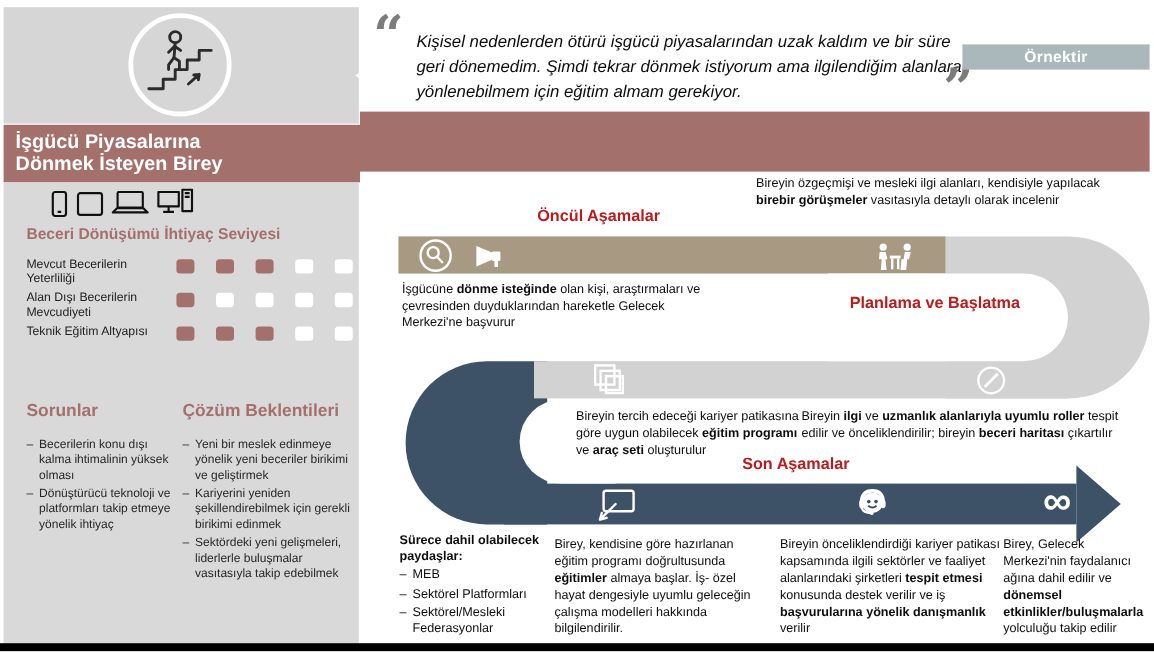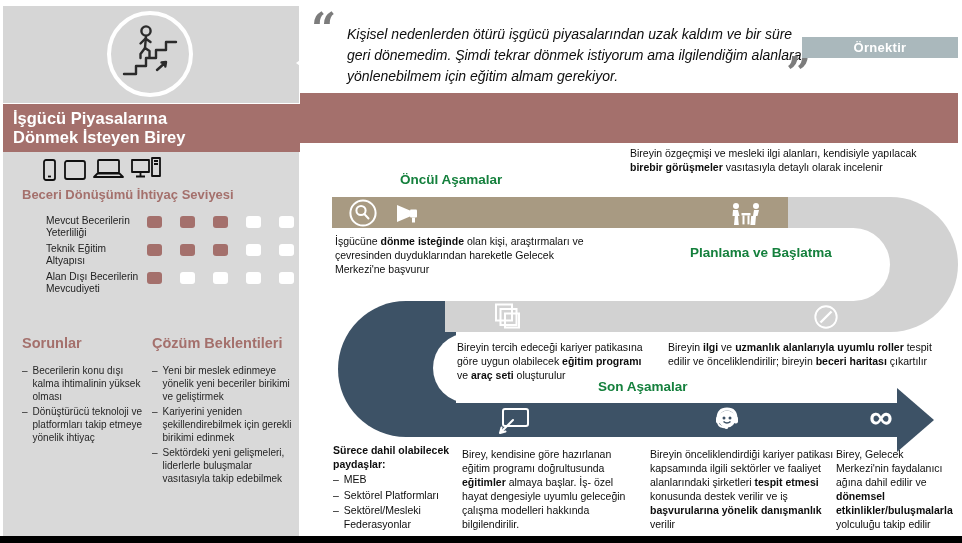--- a/index.html
+++ b/index.html
@@ -30,21 +30,21 @@
   .band-right{left:300px;top:93px;width:658px;height:50px;background:var(--mauve);}
   .banner-left{left:3px;top:104px;width:297px;height:48px;background:var(--mauve);
                display:flex;flex-direction:column;justify-content:center;padding-left:10px;}
   .banner-left .t{color:#fff;font-weight:bold;font-size:16.5px;line-height:1.18;}
 
   
   .sidebar{left:3px;top:152px;width:296px;height:384px;background:var(--panel);}
   .devices{left:42px;top:157px;}
   .skills-heading{left:22px;top:187px;font-size:13px;font-weight:bold;color:var(--mauve);}
   .skills-rows{left:22px;top:214px;width:272px;}
-  .skill-row{display:flex;align-items:flex-start;min-height:28px;margin-left:24px;}
+  .skill-row{display:flex;align-items:flex-start;min-height:28px;}
   .skill-label{width:126px;font-size:10.2px;line-height:1.2;color:#222;padding-top:1px;}
   .skill-cells{display:flex;gap:18px;padding-top:2px;}
   .cell{width:15px;height:12px;border-radius:3px;background:#fff;}
   .cell.filled{background:var(--mauve);}
   .list-col-heading{font-size:14.5px;font-weight:bold;color:var(--mauve);}
   .problems{left:22px;top:335px;width:122px;}
   .solutions{left:152px;top:335px;width:142px;}
   .dash-list{margin-top:13px;}
   .li{display:flex;gap:5px;font-size:10px;line-height:1.3;color:#262626;margin-bottom:2px;}
   .li .dash{flex:0 0 auto;}
@@ -56,28 +56,28 @@
                  border-radius:0 68px 68px 0;}
   .row1-tan{left:332px;top:197px;width:456px;height:31px;background:var(--tan);}
   .row2-gray{left:445px;top:301px;width:445px;height:31px;background:var(--bandgray);}
   .row3-slate{left:420px;top:403px;width:477px;height:34px;background:var(--slate);}
   .u-right-inner{left:690px;top:228px;width:200px;height:73px;background:#fff;border-radius:0 37px 37px 0;}
   .c-left-inner{left:433px;top:333px;width:80px;height:70px;background:#fff;border-radius:35px 0 0 35px;}
   .arrowhead{left:897px;top:388px;width:0;height:0;border-left:37px solid var(--slate);
              border-top:32px solid transparent;border-bottom:32px solid transparent;}
 
   
-  .stage-label{font-size:13.5px;font-weight:bold;color:#15803d;text-align:left;}
+  .stage-label{font-size:13.5px;font-weight:bold;color:#b91c1c;text-align:right;}
   .stage-early{left:400px;top:172px;width:150px;}
   .stage-planning{left:690px;top:245px;width:160px;}
   .stage-final{left:598px;top:379px;width:110px;}
   .flow-text{font-size:10.5px;line-height:1.34;color:#0d0d0d;}
   .step-interview{left:630px;top:146px;width:300px;}
   .step-apply{left:335px;top:234px;width:252px;}
-  .step-program{left:457px;top:340px;width:198px;}
+  .step-program{left:480px;top:340px;width:198px;}
   .step-roles{left:668px;top:340px;width:278px;}
   .col1{left:333px;top:443px;width:124px;}
   .col1 .col-heading{font-size:10.5px;font-weight:bold;line-height:1.34;}
   .col1 .dash-list{margin-top:2px;}
   .col1 .li{font-size:10.5px;color:#0d0d0d;}
   .col2{left:462px;top:447px;width:172px;}
   .col3{left:650px;top:447px;width:188px;}
   .col4{left:836px;top:447px;width:120px;}
   .infinity{left:860px;top:399px;width:42px;text-align:center;font-size:33px;font-weight:bold;
             color:#fff;line-height:36px;}
@@ -144,35 +144,35 @@
         <div class="skill-label">Mevcut Becerilerin Yeterliliği</div>
         <div class="skill-cells">
           <div class="cell filled"></div>
           <div class="cell filled"></div>
           <div class="cell filled"></div>
           <div class="cell"></div>
           <div class="cell"></div>
         </div>
       </div>
       <div class="skill-row">
+        <div class="skill-label">Alan Dışı Becerilerin Mevcudiyeti</div>
+        <div class="skill-cells">
+          <div class="cell filled"></div>
+          <div class="cell"></div>
+          <div class="cell"></div>
+          <div class="cell"></div>
+          <div class="cell"></div>
+        </div>
+      </div>
+      <div class="skill-row">
         <div class="skill-label">Teknik Eğitim Altyapısı</div>
         <div class="skill-cells">
           <div class="cell filled"></div>
           <div class="cell filled"></div>
           <div class="cell filled"></div>
-          <div class="cell"></div>
-          <div class="cell"></div>
-        </div>
-      </div>
-      <div class="skill-row">
-        <div class="skill-label">Alan Dışı Becerilerin Mevcudiyeti</div>
-        <div class="skill-cells">
-          <div class="cell filled"></div>
-          <div class="cell"></div>
-          <div class="cell"></div>
           <div class="cell"></div>
           <div class="cell"></div>
         </div>
       </div>
     </div>
 
   <div class="abs problems">
     <div class="list-col-heading">Sorunlar</div>
     <div class="dash-list">
         <div class="li">

